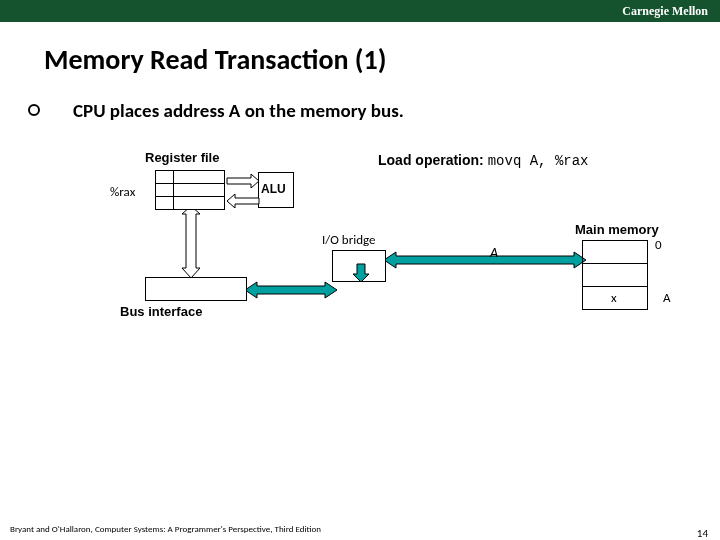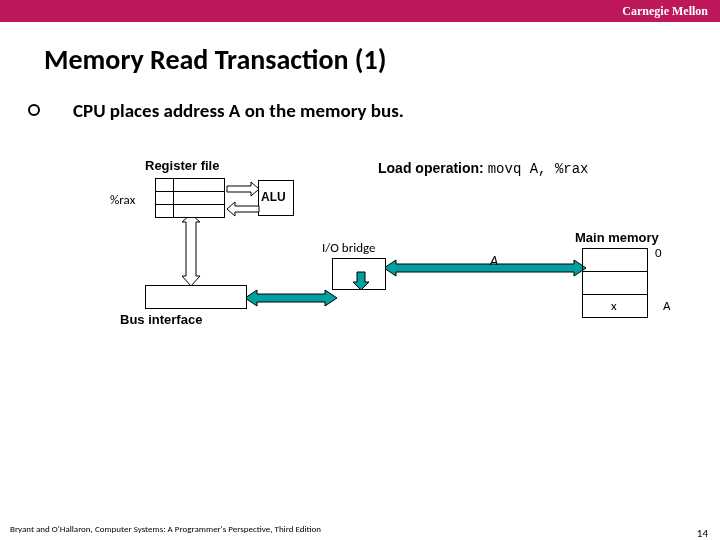--- a/index.html
+++ b/index.html
@@ -7,21 +7,21 @@
     width: 720px;
     height: 540px;
     font-family: Calibri, Arial, sans-serif;
     position: relative;
     background: #fff;
     overflow: hidden;
   }
   .header-bar {
     width: 100%;
     height: 22px;
-    background: #be185d;
+    background: #14532d;
     color: #fff;
     font-weight: bold;
     font-size: 12px;
     text-align: right;
     padding: 4px 12px 0 0;
     font-family: "Times New Roman", serif;
   }
   .title {
     font-size: 28px;
     font-weight: bold;
@@ -44,21 +44,21 @@
     flex-shrink: 0;
   }
   .bullet-text {
     font-size: 19px;
     font-weight: bold;
   }
   .diagram {
     position: relative;
     width: 720px;
     height: 260px;
-    margin-top: 28px;
+    margin-top: 20px;
   }
   .abs { position: absolute; }
   .label {
     font-family: Arial, sans-serif;
     font-size: 13px;
     font-weight: bold;
   }
   .regfile-label { left: 145px; top: 8px; }
   .regfile-box {
     left: 155px; top: 28px;

